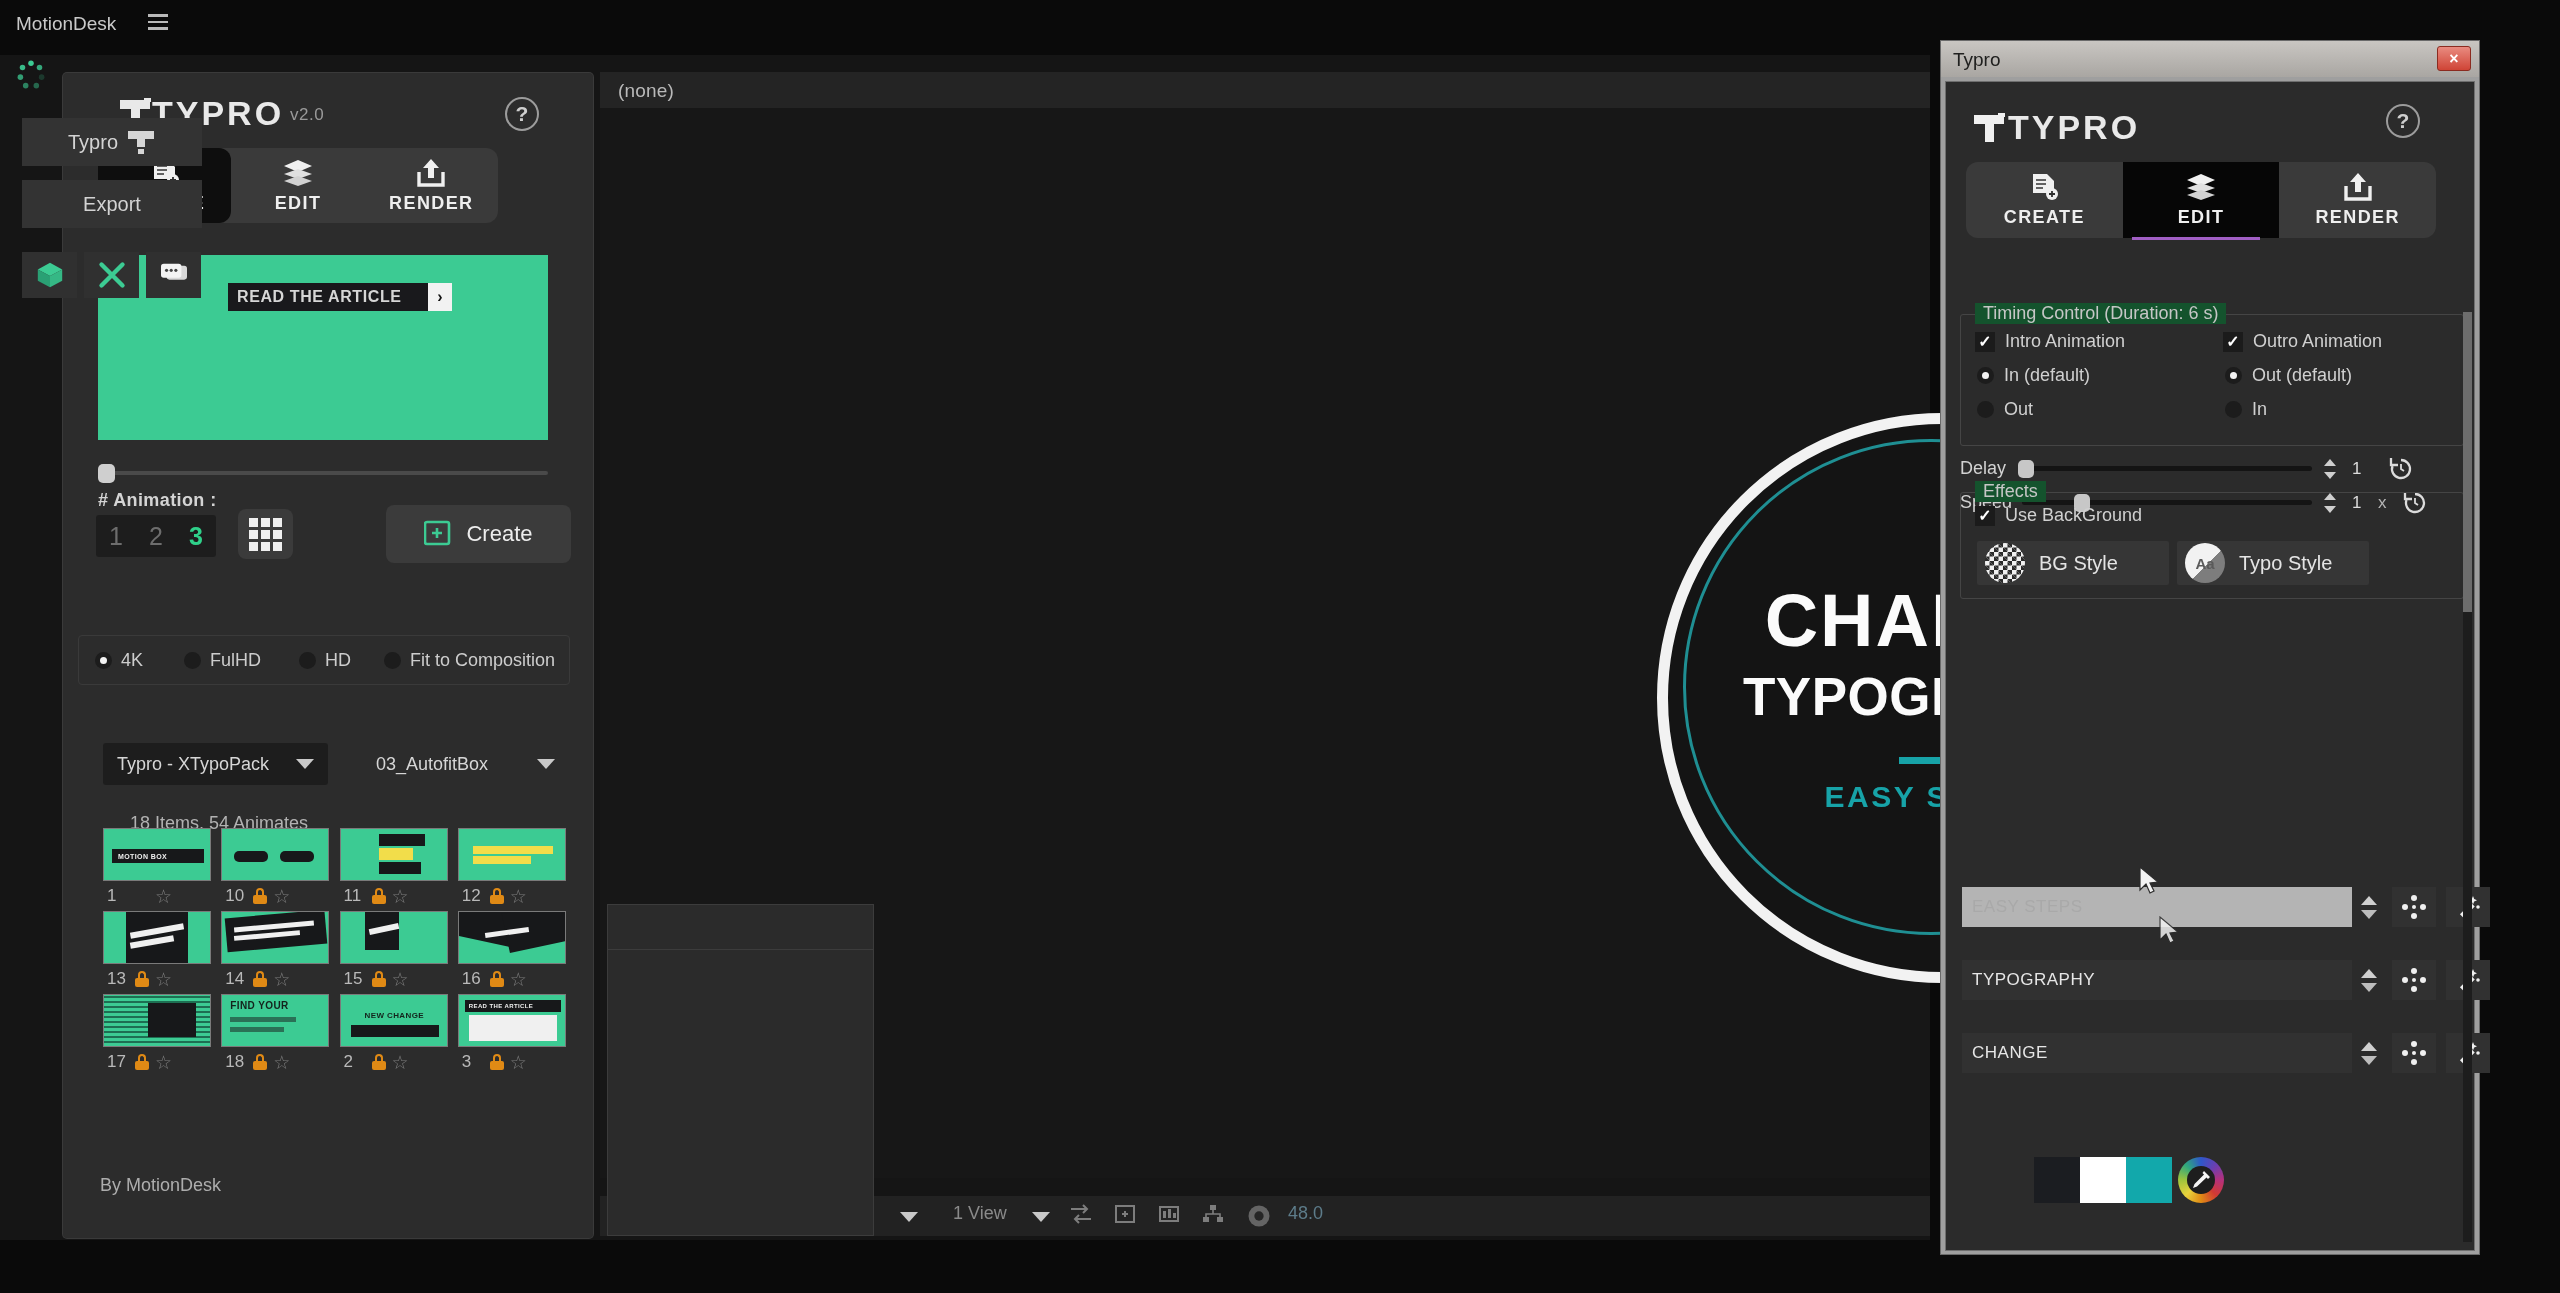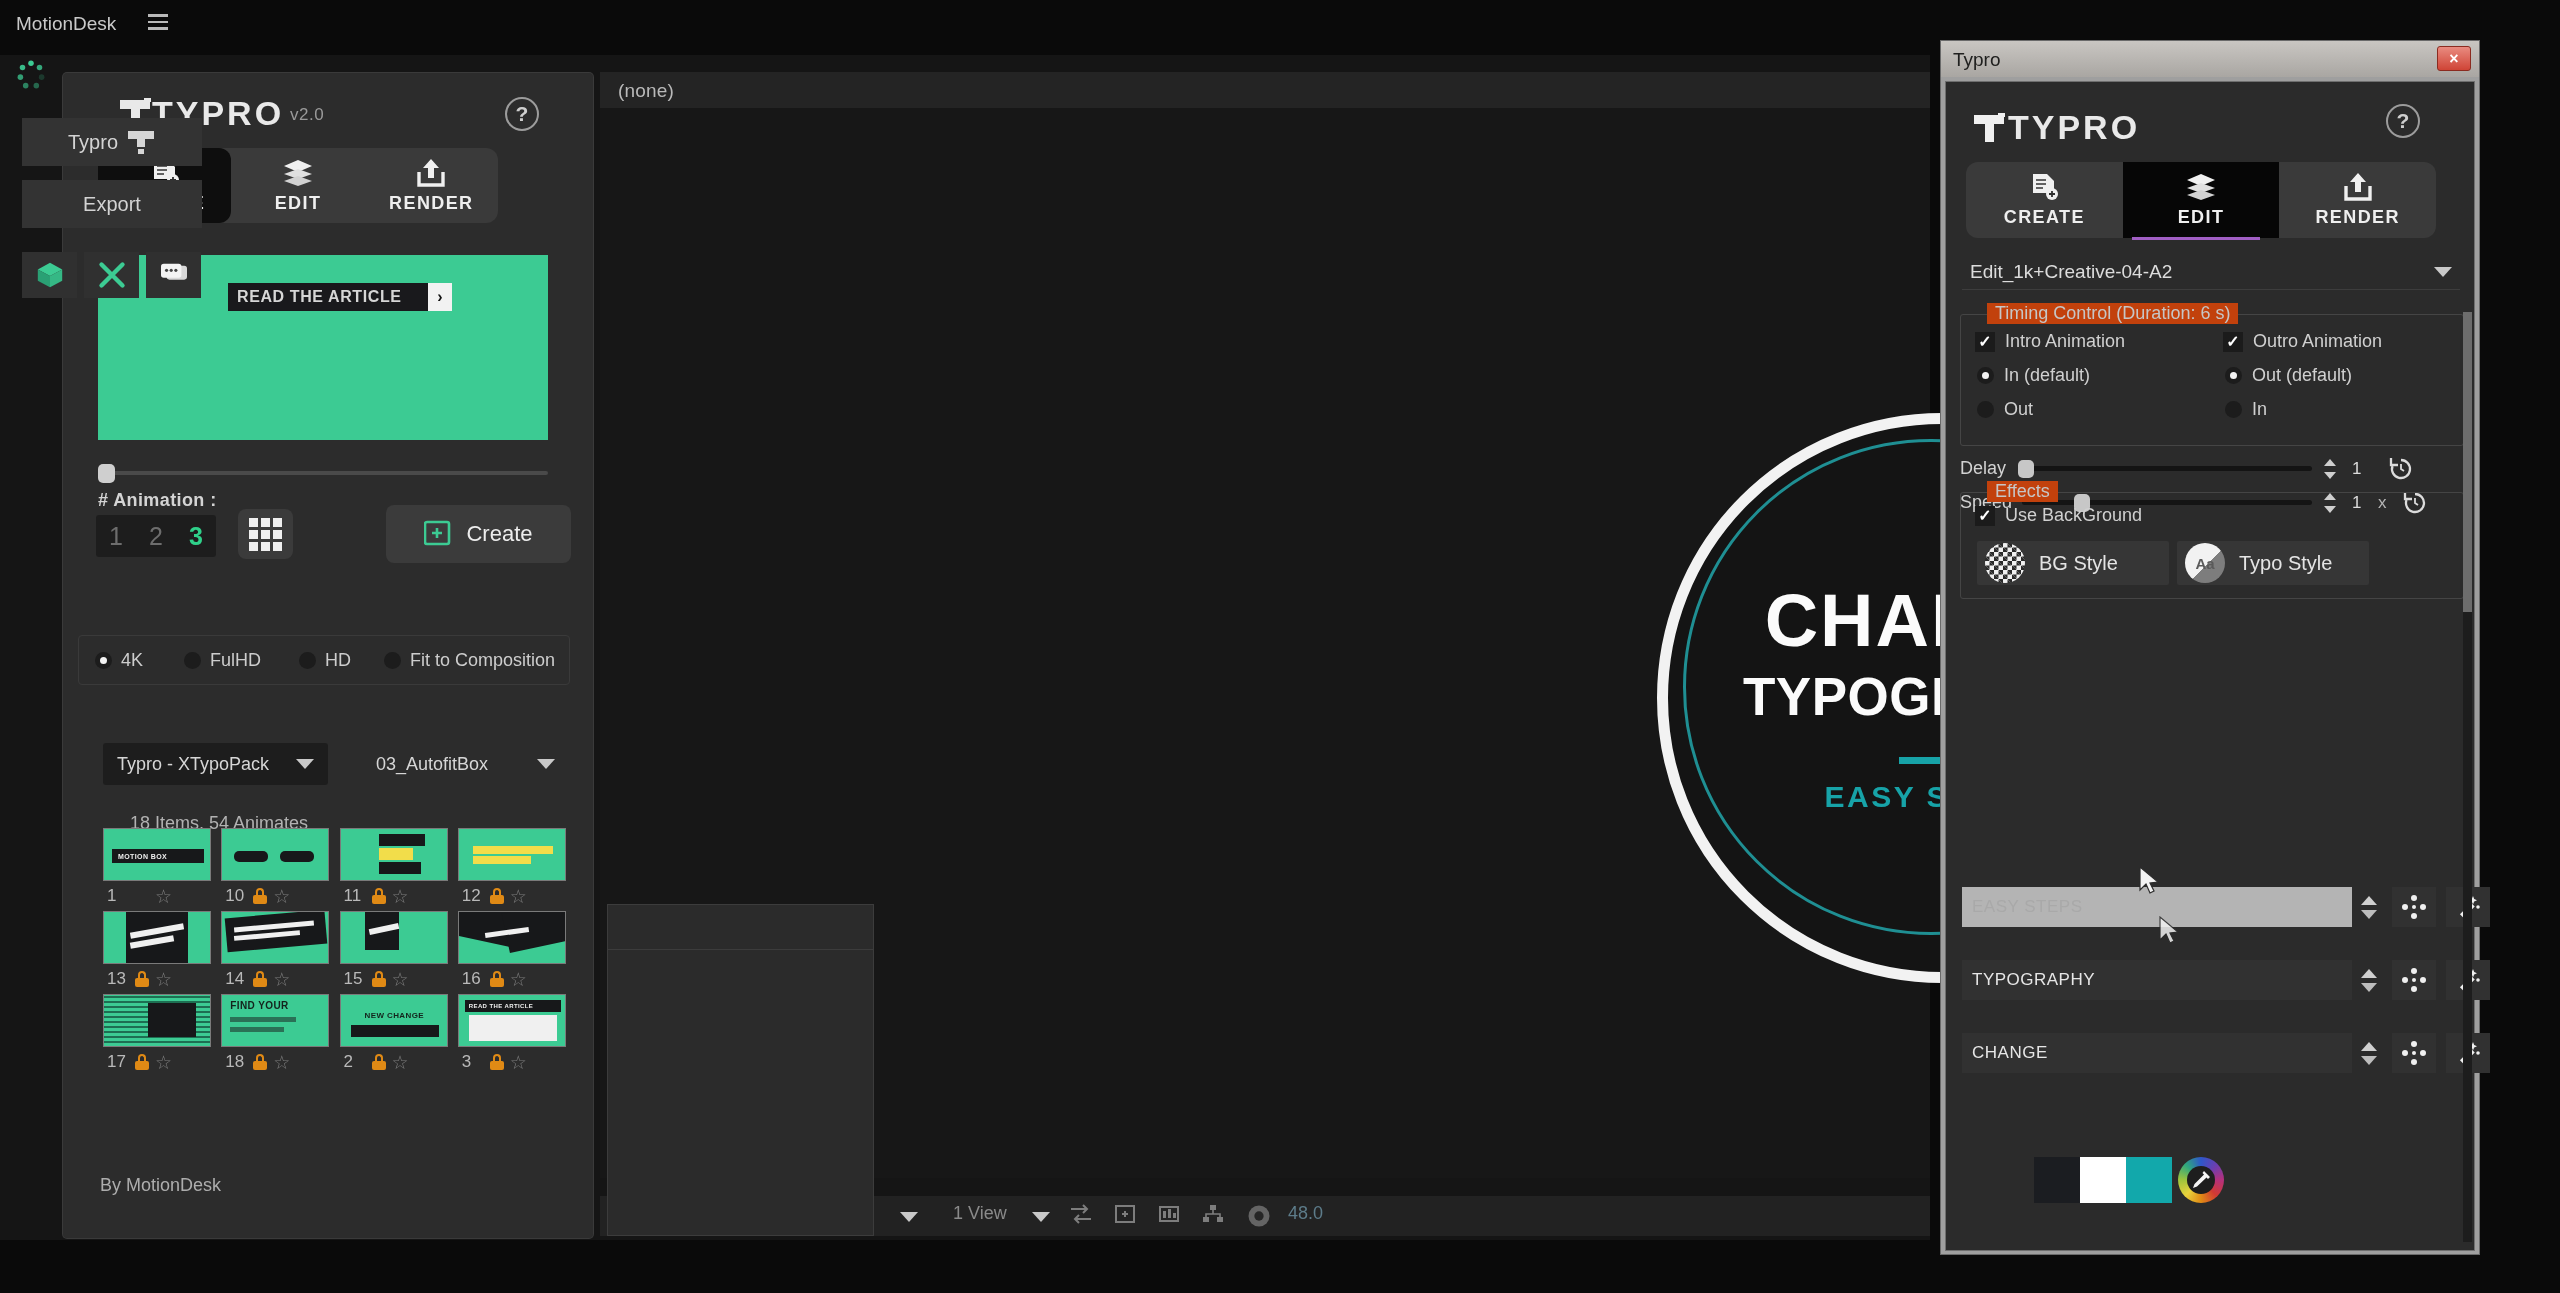--- a/index.html
+++ b/index.html
@@ -201,21 +201,21 @@
   #rp-logo{left:28px;top:26px;}
   #rp-help{left:440px;top:22px;}
   #rp-tabs{left:20px;top:80px;width:470px;height:76px;background:#3a3a3a;border-radius:12px;display:flex;overflow:hidden;}
   #rp-tabs .tab.active{background:#060606;border-radius:0;}
   #rp-tab-underline{position:absolute;left:186px;top:155px;width:128px;height:3px;background:#a05ec4;}
 
   #rp-preset{left:16px;top:172px;width:498px;height:36px;display:flex;align-items:center;justify-content:space-between;padding:0 8px;box-sizing:border-box;border-bottom:1px solid #3d3d3d;}
   #rp-preset-txt{font-size:19px;color:#dcdcdc;}
 
   .group{position:absolute;border:1px solid #454545;border-radius:3px;}
-  .group-title{position:absolute;top:-12px;left:14px;background:#c2410c;padding:0 8px;font-size:18px;color:#c6c6c6;margin-left:12px;}
+  .group-title{position:absolute;top:-12px;left:14px;background:#14532d;padding:0 8px;font-size:18px;color:#c6c6c6;}
 
   #timing-group{left:14px;top:232px;width:502px;height:130px;}
   .chk{width:20px;height:20px;background:#1b1b1b;display:inline-flex;align-items:center;justify-content:center;color:#fff;font-size:16px;font-weight:bold;box-sizing:border-box;}
   .opt-row{position:absolute;display:flex;align-items:center;gap:10px;}
   .opt-lbl{font-size:18px;color:#d0d0d0;}
 
   .slider-row{position:absolute;height:34px;}
   .sl-label{position:absolute;left:0;top:6px;font-size:18px;color:#d2d2d2;}
   .sl-track{position:absolute;top:14px;height:5px;background:#141414;border-radius:3px;}
   .sl-knob{position:absolute;top:8px;width:16px;height:18px;background:#c7c7c7;border-radius:5px;}
@@ -681,24 +681,20 @@
       <div class="tab">
         <svg class="tab-ico" viewBox="0 0 32 30">
           <path d="M16 1 24 10h-5v10h-6V10H8z" fill="#f0f0f0"></path>
             <path d="M4 14v13h24V14" stroke="#f0f0f0" stroke-width="3.4" fill="none"></path>
         </svg>
         <span class="tab-label">RENDER</span>
       </div>
     </div>
     <div id="rp-tab-underline"></div>
 
-    <div class="abs" id="rp-preset">
-      <span id="rp-preset-txt">Edit_1k+Creative-04-A2</span>
-      <span class="caret"></span>
-    </div>
 
     <div class="group" id="timing-group">
       <span class="group-title">Timing Control  (Duration: 6 s)</span>
 
       <div class="opt-row" style="left:14px;top:16px;">
         <span class="chk">✓</span>
         <span class="opt-lbl">Intro Animation</span>
       </div>
       <div class="opt-row" style="left:262px;top:16px;">
         <span class="chk">✓</span>

